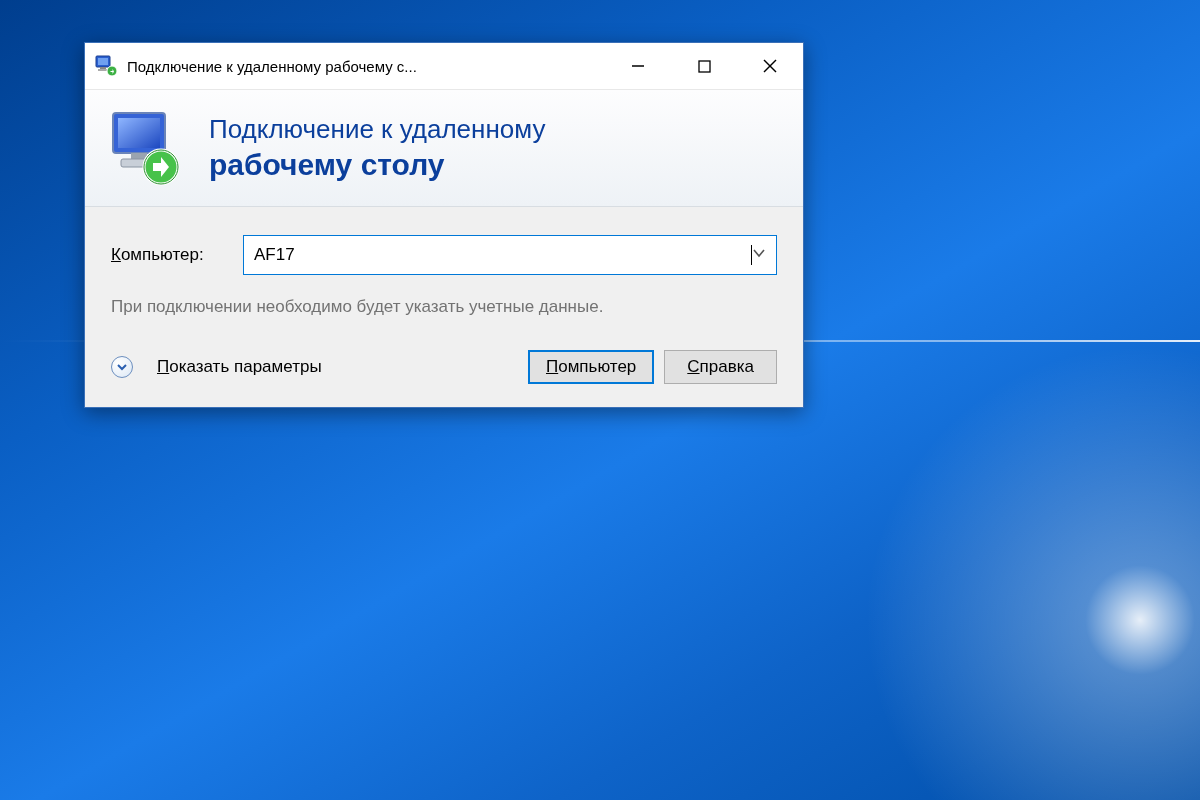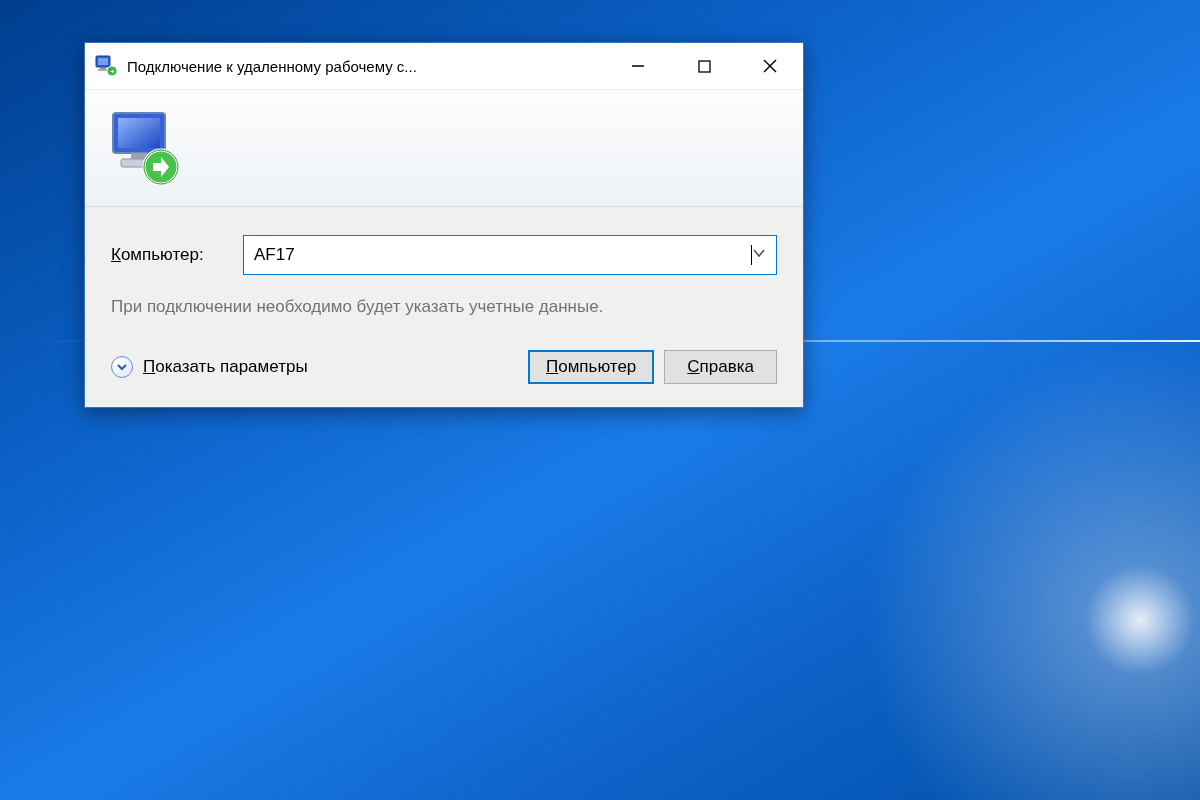--- a/index.html
+++ b/index.html
@@ -73,21 +73,21 @@
   }
   .combo-text { flex:1; }
   .caret { width:0;height:20px;border-left:1px solid #000; margin-left:3px; }
   .chev { margin-left:auto; }
 
   .user-row { display:flex; font-size:17px; color:#000; margin-bottom: 18px; }
   .user-label { width: 180px; }
   .hint { font-size:17px; color:#737373; line-height:1.4; margin-bottom: 31px; }
 
   .footer { display:flex; align-items:center; gap:10px; }
-  .show-options { display:flex; align-items:center; gap:10px; font-size:17px; color:#000; cursor:default; }
+  .show-options { display:flex; align-items:center; gap:24px; font-size:17px; color:#000; cursor:default; }
   .expand-icon {
     width:22px; height:22px; border-radius:50%; border:1px solid #6d8fbf;
     background: radial-gradient(circle at 30% 30%, #fff, #dbe7f5);
     display:flex; align-items:center; justify-content:center;
   }
   .spacer { flex:1; }
   .btn {
     height: 34px; padding: 0 22px; background:#e1e1e1; border:1px solid #adadad;
     font-size:17px; color:#000; display:flex; align-items:center; justify-content:center;
     cursor:default;
@@ -145,20 +145,24 @@
               <stop offset="1" stop-color="#1d48c0"></stop>
             </linearGradient>
           </defs>
         <rect x="24" y="44" width="16" height="6" fill="#9aa4b0"></rect>
         <rect x="14" y="50" width="36" height="8" rx="2" fill="#c8cfd8" stroke="#8a94a2"></rect>
         <circle cx="54" cy="58" r="17" fill="#47c24a" stroke="#fff" stroke-width="3"></circle>
         <circle cx="54" cy="58" r="17" fill="none" stroke="#2a8f2e" stroke-width="1"></circle>
         <path d="M46 54 L54 54 L54 48 L62 58 L54 68 L54 62 L46 62 Z" fill="#fff"></path>
       </svg>
     </div>
+    <div class="banner-text">
+      <div class="banner-line1">Подключение к удаленному</div>
+      <div class="banner-line2">рабочему столу</div>
+    </div>
   </div>
 
   <div class="form-area">
 
     <div class="row">
       <div class="row-label"><span class="underline">К</span><span>омпьютер:</span></div>
       <div class="combo">
         <span class="combo-text">AF17</span>
           <span class="caret"></span>
         <span class="chev">

